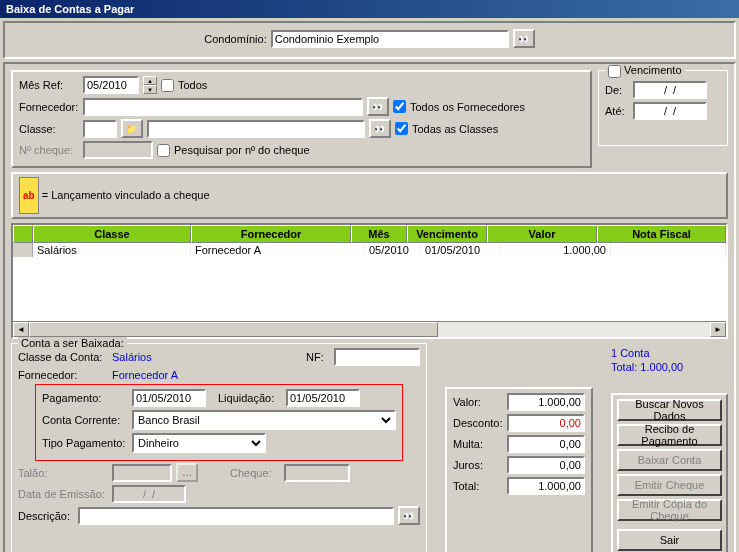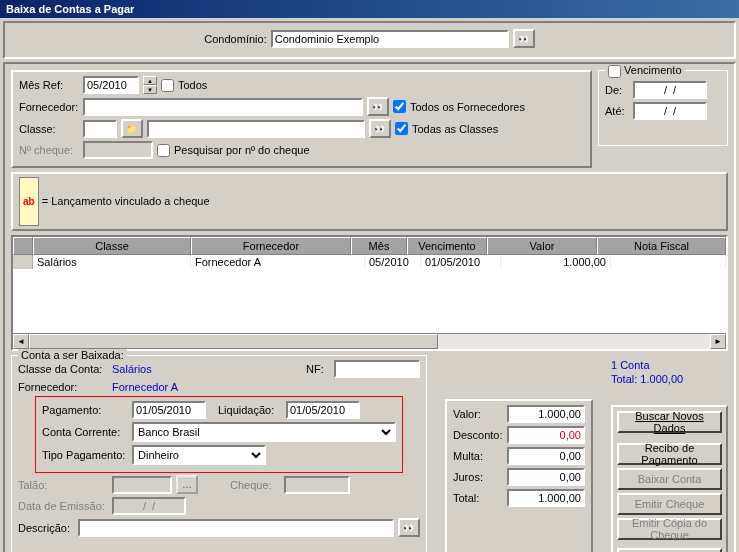--- a/index.html
+++ b/index.html
@@ -15,36 +15,36 @@
 select { height: 20px; border: 2px solid; border-color: #808080 #fff #fff #808080; background: white; font-size: 11px; font-family: inherit; }
 input[type="checkbox"] { width: 13px; height: 13px; }
 .btn-icon { width: 22px; height: 19px; border: 2px solid; border-color: #fff #808080 #808080 #fff; background: #d4d0c8; display: inline-flex; align-items: center; justify-content: center; cursor: pointer; font-size: 10px; }
 .btn-spin { width: 14px; display: inline-flex; flex-direction: column; }
 .btn-spin span { height: 9px; border: 1px solid; border-color: #fff #808080 #808080 #fff; background: #d4d0c8; display: flex; align-items: center; justify-content: center; font-size: 6px; cursor: pointer; }
 .btn { height: 22px; border: 2px solid; border-color: #fff #404040 #404040 #fff; background: #d4d0c8; font-size: 11px; cursor: pointer; font-family: inherit; padding: 0 6px; display: flex; align-items: center; justify-content: center; }
 .btn:disabled { color: #808080; }
 .fieldset { border: 1px groove #fff; padding: 4px 6px 6px; position: relative; margin: 0; }
 .fieldset-legend { position: absolute; top: -7px; left: 6px; background: #d4d0c8; padding: 0 3px; font-size: 11px; }
 .table-area { border: 2px solid; border-color: #808080 #fff #fff #808080; background: white; }
-.table-header { display: flex; background: #a3a3a3; }
+.table-header { display: flex; background: #84cc16; font-weight: bold; }
 .th { border: 1px solid; border-color: #fff #808080 #808080 #fff; padding: 2px 4px; font-size: 11px; text-align: center; }
 .table-body { background: white; min-height: 78px; }
 .tr { display: flex; }
 .td { padding: 1px 4px; font-size: 11px; border-right: 1px solid #eee; overflow: hidden; }
 .scrollbar-h { height: 16px; display: flex; background: #d4d0c8; border-top: 1px solid #808080; }
 .sb-btn { width: 16px; height: 15px; border: 1px solid; border-color: #fff #808080 #808080 #fff; background: #d4d0c8; display: flex; align-items: center; justify-content: center; font-size: 8px; }
 .sb-track { flex: 1; background: repeating-conic-gradient(#d4d0c8 0% 25%, #fff 0% 50%) 50% / 2px 2px; position: relative; }
 .sb-thumb { position: absolute; left: 0; top: 0; height: 100%; width: 60%; border: 1px solid; border-color: #fff #808080 #808080 #fff; background: #d4d0c8; }
 .redbox { border: 1px solid red; padding: 4px 6px; margin: 2px 17px; }
 .blue { color: #0000cc; }
 .redtxt { color: #cc0000; }
 .disabled-label { color: #808080; }
 .binoc::before { content: "👀"; font-size: 9px; }
 .folder::before { content: "📁"; font-size: 9px; }
-.ab-badge { display: inline-block; border: 1px solid #808080; background: #fef9c3; color: red; font-size: 10px; padding: 18px 3px; font-weight: bold; }
+.ab-badge { display: inline-block; border: 1px solid #808080; background: #fde047; color: red; font-size: 10px; padding: 12px 3px; font-weight: bold; }
 .underline-first::first-letter { text-decoration: underline; }
 </style>
 </head>
 <body>
 
 <div class="titlebar">
   <span>Baixa de Contas a Pagar</span>
 </div>
 
 <div class="window-body">
@@ -223,21 +223,21 @@
         <div class="row">
             <label style="width:50px">Total:</label>
             <input type="text" style="width: 78px; text-align: right;" value="1.000,00">
           </div>
       </div>
 
       <div style="width:132px;">
         <div class="blue" style="margin:4px 0 2px">1 Conta</div>
         <div class="blue" style="margin-bottom:20px">Total: 1.000,00</div>
         <div class="inner-panel" style="padding:4px;">
-          <button class="btn" style="width:100%;margin-bottom:10px;text-decoration:underline">Buscar Novos Dados</button>
+          <button class="btn" style="width:100%;margin-bottom:3px;">Buscar Novos Dados</button>
           <button class="btn" style="width:100%;margin-bottom:3px">Recibo de Pagamento</button>
           <button class="btn" style="width:100%;margin-bottom:3px" disabled="">Baixar Conta</button>
           <button class="btn" style="width:100%;margin-bottom:3px" disabled="">Emitir Cheque</button>
           <button class="btn" style="width:100%;margin-bottom:8px" disabled="">Emitir Cópia do Cheque</button>
           <button class="btn underline-first" style="width:100%">Sair</button>
         </div>
       </div>
     </div>
 
   </div>

